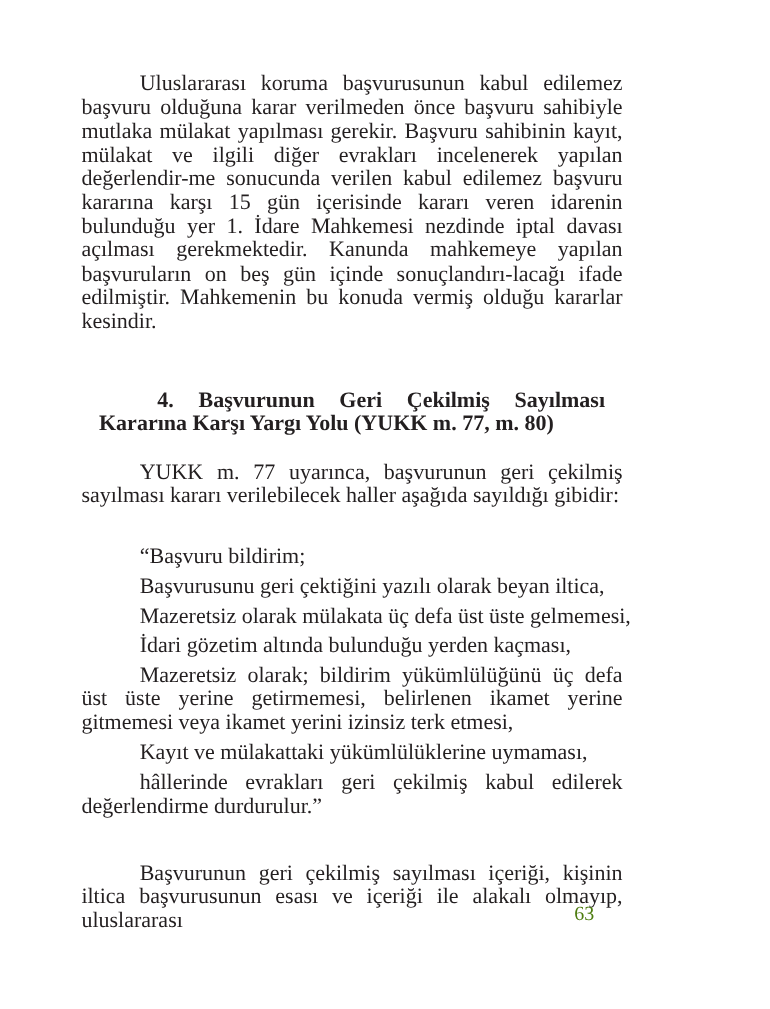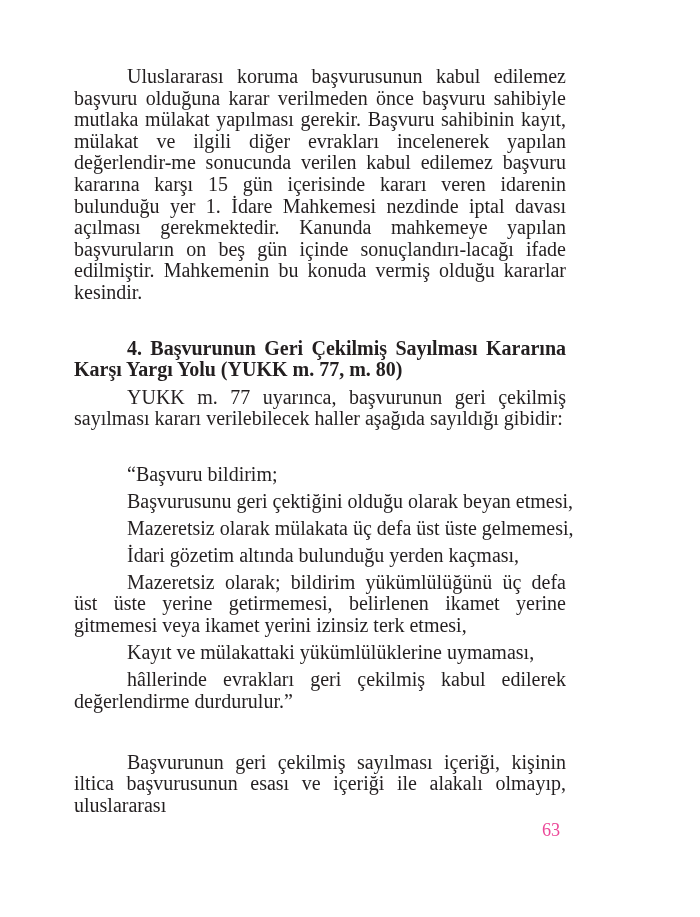--- a/index.html
+++ b/index.html
@@ -4,47 +4,47 @@
 <style>
   html, body { margin: 0; padding: 0; background: #ffffff; }
   body { width: 700px; height: 917px; position: relative; overflow: hidden; }
   .page {
     position: absolute; left: 74px; top: 66px; width: 492px;
     font-family: "Liberation Serif", "DejaVu Serif", serif;
     font-size: 20px; line-height: 21.6px; color: #231f20;
   }
   .p { text-align: justify; text-indent: 53px; margin: 0; }
   .p-last { text-align-last: left; }
-  .heading { font-weight: bold; text-align: justify; text-indent: 53px; margin: 0; }
+  .heading { font-weight: bold; text-align: justify; text-indent: 53px; margin: 16px; }
   .gap-lg { height: 34px; }
   .item { margin: 0; text-indent: 53px; text-align: justify; line-height: 21.6px; padding-bottom: 5.4px; }
   .item.single { white-space: nowrap; }
   .page-num {
-    position: absolute; left: 542px; top: 820px;
+    position: absolute; left: 522px; top: 820px;
     font-family: "Liberation Serif", "DejaVu Serif", serif;
-    font-size: 18.2px; color: #ec4899;
+    font-size: 18.2px; color: #4d7c0f;
   }
 </style>
 </head>
 <body>
 
 <div class="page">
   <p class="p p-last">Uluslararası koruma başvurusunun kabul edilemez başvuru olduğuna karar verilmeden önce başvuru sahibiyle mutlaka mülakat yapılması gerekir. Başvuru sahibinin kayıt, mülakat ve ilgili diğer evrakları incelenerek yapılan değerlendir-me sonucunda verilen kabul edilemez başvuru kararına karşı 15 gün içerisinde kararı veren idarenin bulunduğu yer 1. İdare Mahkemesi nezdinde iptal davası açılması gerekmektedir. Kanunda mahkemeye yapılan başvuruların on beş gün içinde sonuçlandırı-lacağı ifade edilmiştir. Mahkemenin bu konuda vermiş olduğu kararlar kesindir.</p>
 
   <div class="gap-lg"></div>
 
   <p class="heading p-last">4. Başvurunun Geri Çekilmiş Sayılması Kararına Karşı Yargı Yolu (YUKK m. 77, m. 80)</p>
   <div style="height:6px"></div>
   <p class="p p-last">YUKK m. 77 uyarınca, başvurunun geri çekilmiş sayılması kararı verilebilecek haller aşağıda sayıldığı gibidir:</p>
 
   <div class="gap-lg"></div>
 
   <div>
     <p class="item single">“Başvuru bildirim;</p>
-    <p class="item single">Başvurusunu geri çektiğini olduğu olarak beyan etmesi,</p>
+    <p class="item single">Başvurusunu geri çektiğini yazılı olarak beyan iltica,</p>
     <p class="item single">Mazeretsiz olarak mülakata üç defa üst üste gelmemesi,</p>
     <p class="item single">İdari gözetim altında bulunduğu yerden kaçması,</p>
     <p class="item p-last">Mazeretsiz olarak; bildirim yükümlülüğünü üç defa üst üste yerine getirmemesi, belirlenen ikamet yerine gitmemesi veya ikamet yerini izinsiz terk etmesi,</p>
     <p class="item single">Kayıt ve mülakattaki yükümlülüklerine uymaması,</p>
     <p class="item p-last">hâllerinde evrakları geri çekilmiş kabul edilerek değerlendirme durdurulur.”</p>
   </div>
 
   <div class="gap-lg"></div>
 
   <p class="p" style="text-align-last: justify;">Başvurunun geri çekilmiş sayılması içeriği, kişinin iltica başvurusunun esası ve içeriği ile alakalı olmayıp, uluslararası</p>

